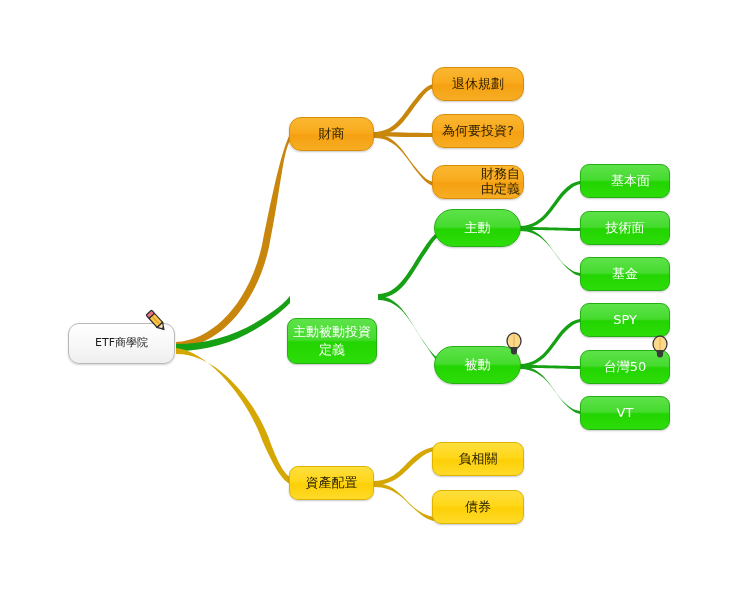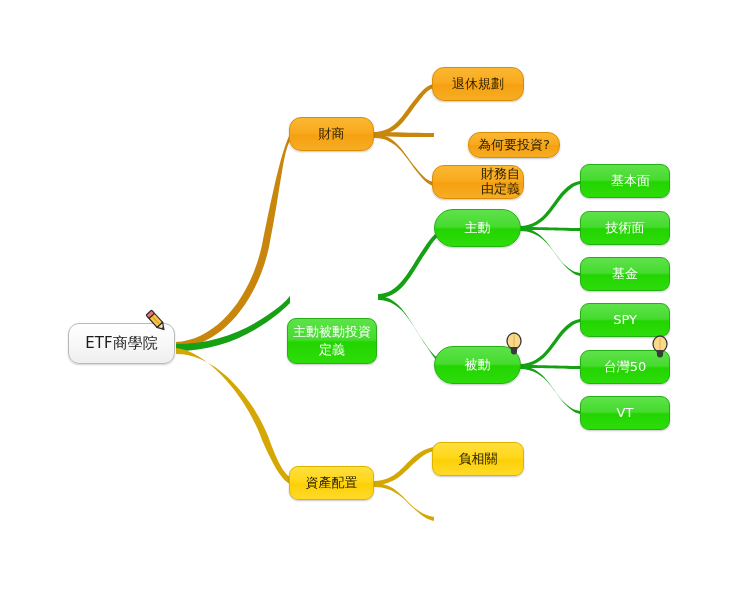--- a/index.html
+++ b/index.html
@@ -37,21 +37,21 @@
     line-height: 1.15;
     white-space: pre-line;
     user-select: none;
   }
   
   .node.root {
     background: linear-gradient(180deg, #ffffff 0%, #f7f7f7 55%, #eeeeee 100%);
     border: 1px solid #b9b9b9;
     border-radius: 11px;
     color: #1c1c1c;
-    font-size: 15px;
+    font-size: 11px;
     box-shadow: 0 1px 2px rgba(0,0,0,0.18);
   }
   
   .node.orange {
     background: linear-gradient(180deg, #fbb731 0%, #f8a91c 48%, #f5a011 52%, #f7ad23 100%);
     border: 1px solid #d98c08;
     border-radius: 12px;
     color: #2d2000;
     font-size: 13px;
     box-shadow: 0 1px 2px rgba(0,0,0,0.22);
@@ -148,21 +148,21 @@
     </g>
   </svg>
 
   <div class="node orange" style="left:289px; top:117px; width:85px; height:34px;text-align:right;">
     <span>財商</span>
   </div>
 
   <div class="node orange" style="left:432px; top:67px; width:92px; height:34px;">
     <span>退休規劃</span>
   </div>
-  <div class="node orange" style="left:432px; top:132px; width:92px; height:26px;margin-left:36px;">
+  <div class="node orange" style="left:432px; top:114px; width:92px; height:34px;">
     <span>為何要投資?</span>
   </div>
   <div class="node orange" style="left:432px; top:165px; width:92px; height:34px;padding-left:45px;">
     <span>財務自由定義</span>
   </div>
 
   <div class="node green two-line" style="left:287px; top:272px; width:90px; height:46px;">
     <span>主動被動投資
 定義</span>
   </div>
@@ -205,14 +205,17 @@
   <div class="node green" style="left:580px; top:396px; width:90px; height:34px;">
     <span>VT</span>
   </div>
 
   <div class="node yellow" style="left:289px; top:466px; width:85px; height:34px;">
     <span>資產配置</span>
   </div>
   <div class="node yellow" style="left:432px; top:442px; width:92px; height:34px;">
     <span>負相關</span>
   </div>
+  <div class="node yellow" style="left:432px; top:490px; width:92px; height:34px;">
+    <span>債券</span>
+  </div>
 
 </div>
 
 </body></html>

